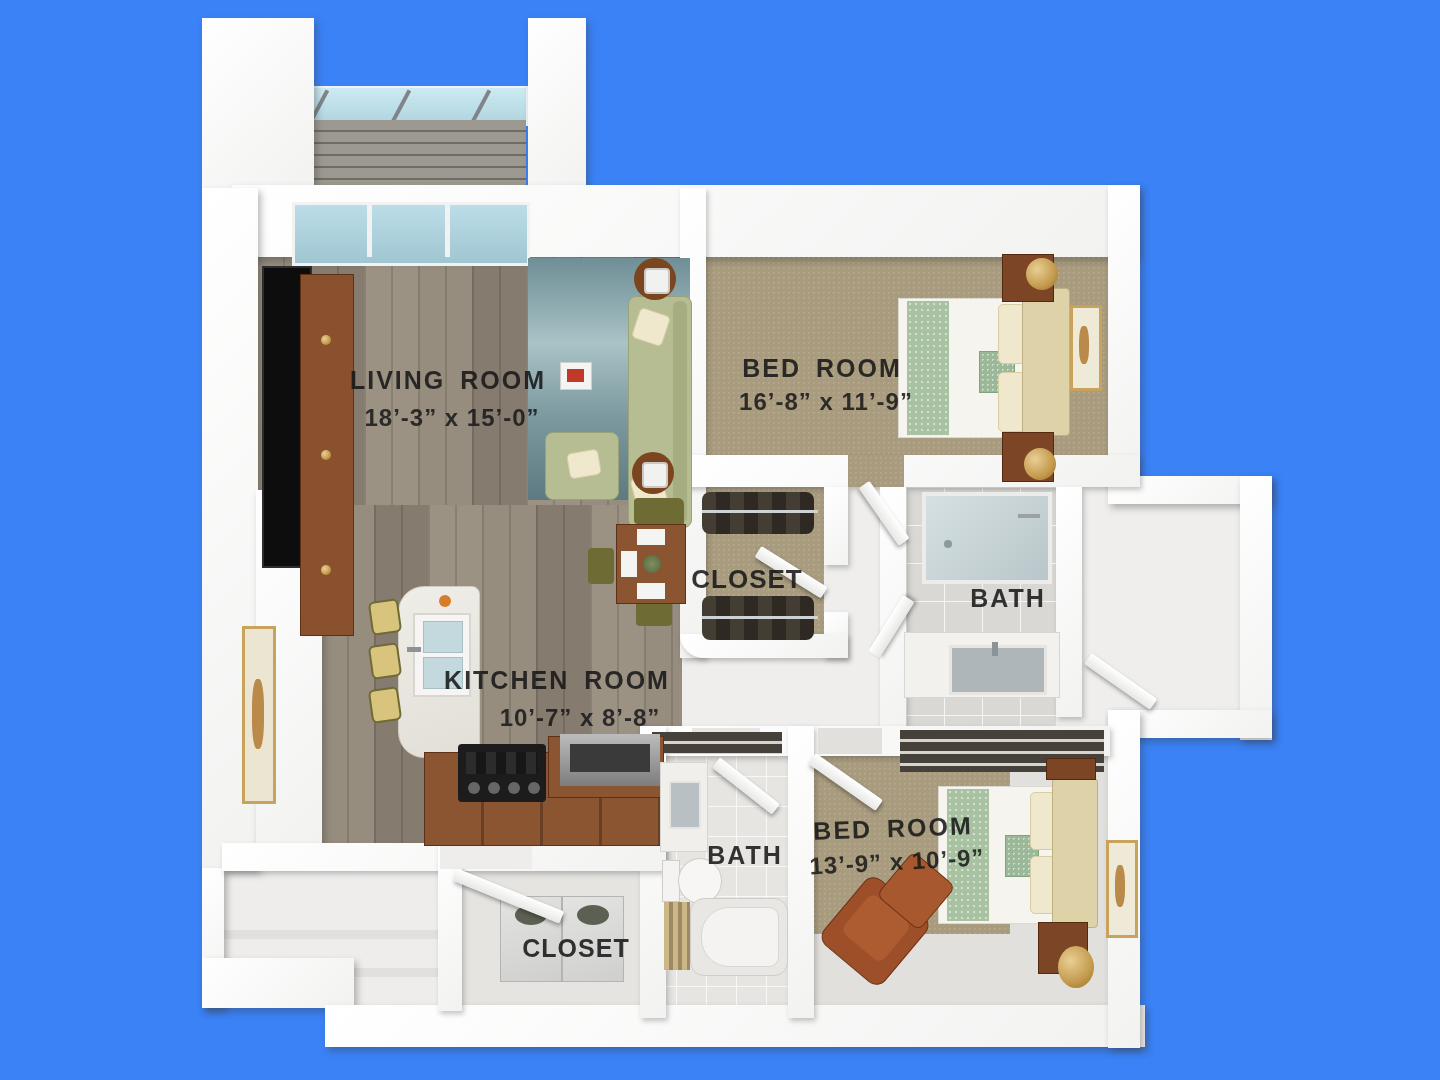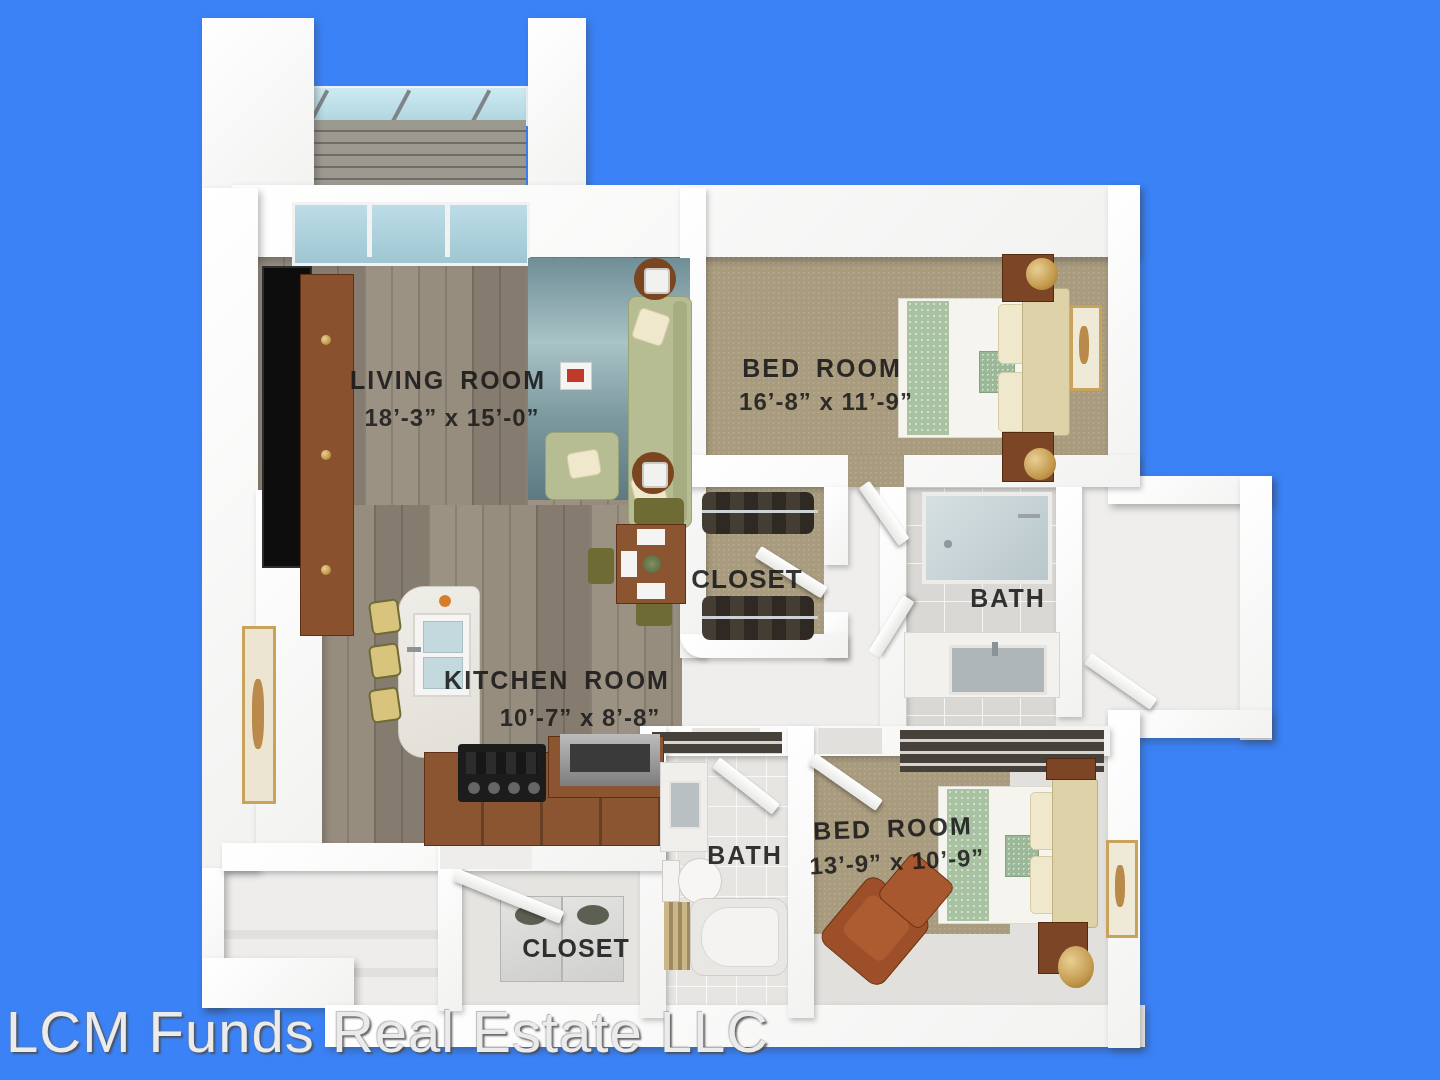--- a/index.html
+++ b/index.html
@@ -261,15 +261,14 @@
   <div class="label" style="left:557px;top:666px;font-size:25px;">KITCHEN  ROOM</div>
   <div class="dims" style="left:580px;top:704px;font-size:24px;">10’-7” x 8’-8”</div>
 
   <div class="label" style="left:745px;top:841px;font-size:25px;">BATH</div>
 
   <div class="label" style="left:893px;top:814px;font-size:25px;transform:translateX(-50%) rotate(-2deg);">BED ROOM</div>
   <div class="dims" style="left:897px;top:848px;font-size:24px;transform:translateX(-50%) rotate(-3deg);">13’-9” x 10’-9”</div>
 
   <div class="label" style="left:576px;top:934px;font-size:25px;letter-spacing:1px;">CLOSET</div>
 
-  <div class="watermark">LCM Funds Real Estate LLC</div>
 
 </div>
 
 </body></html>

